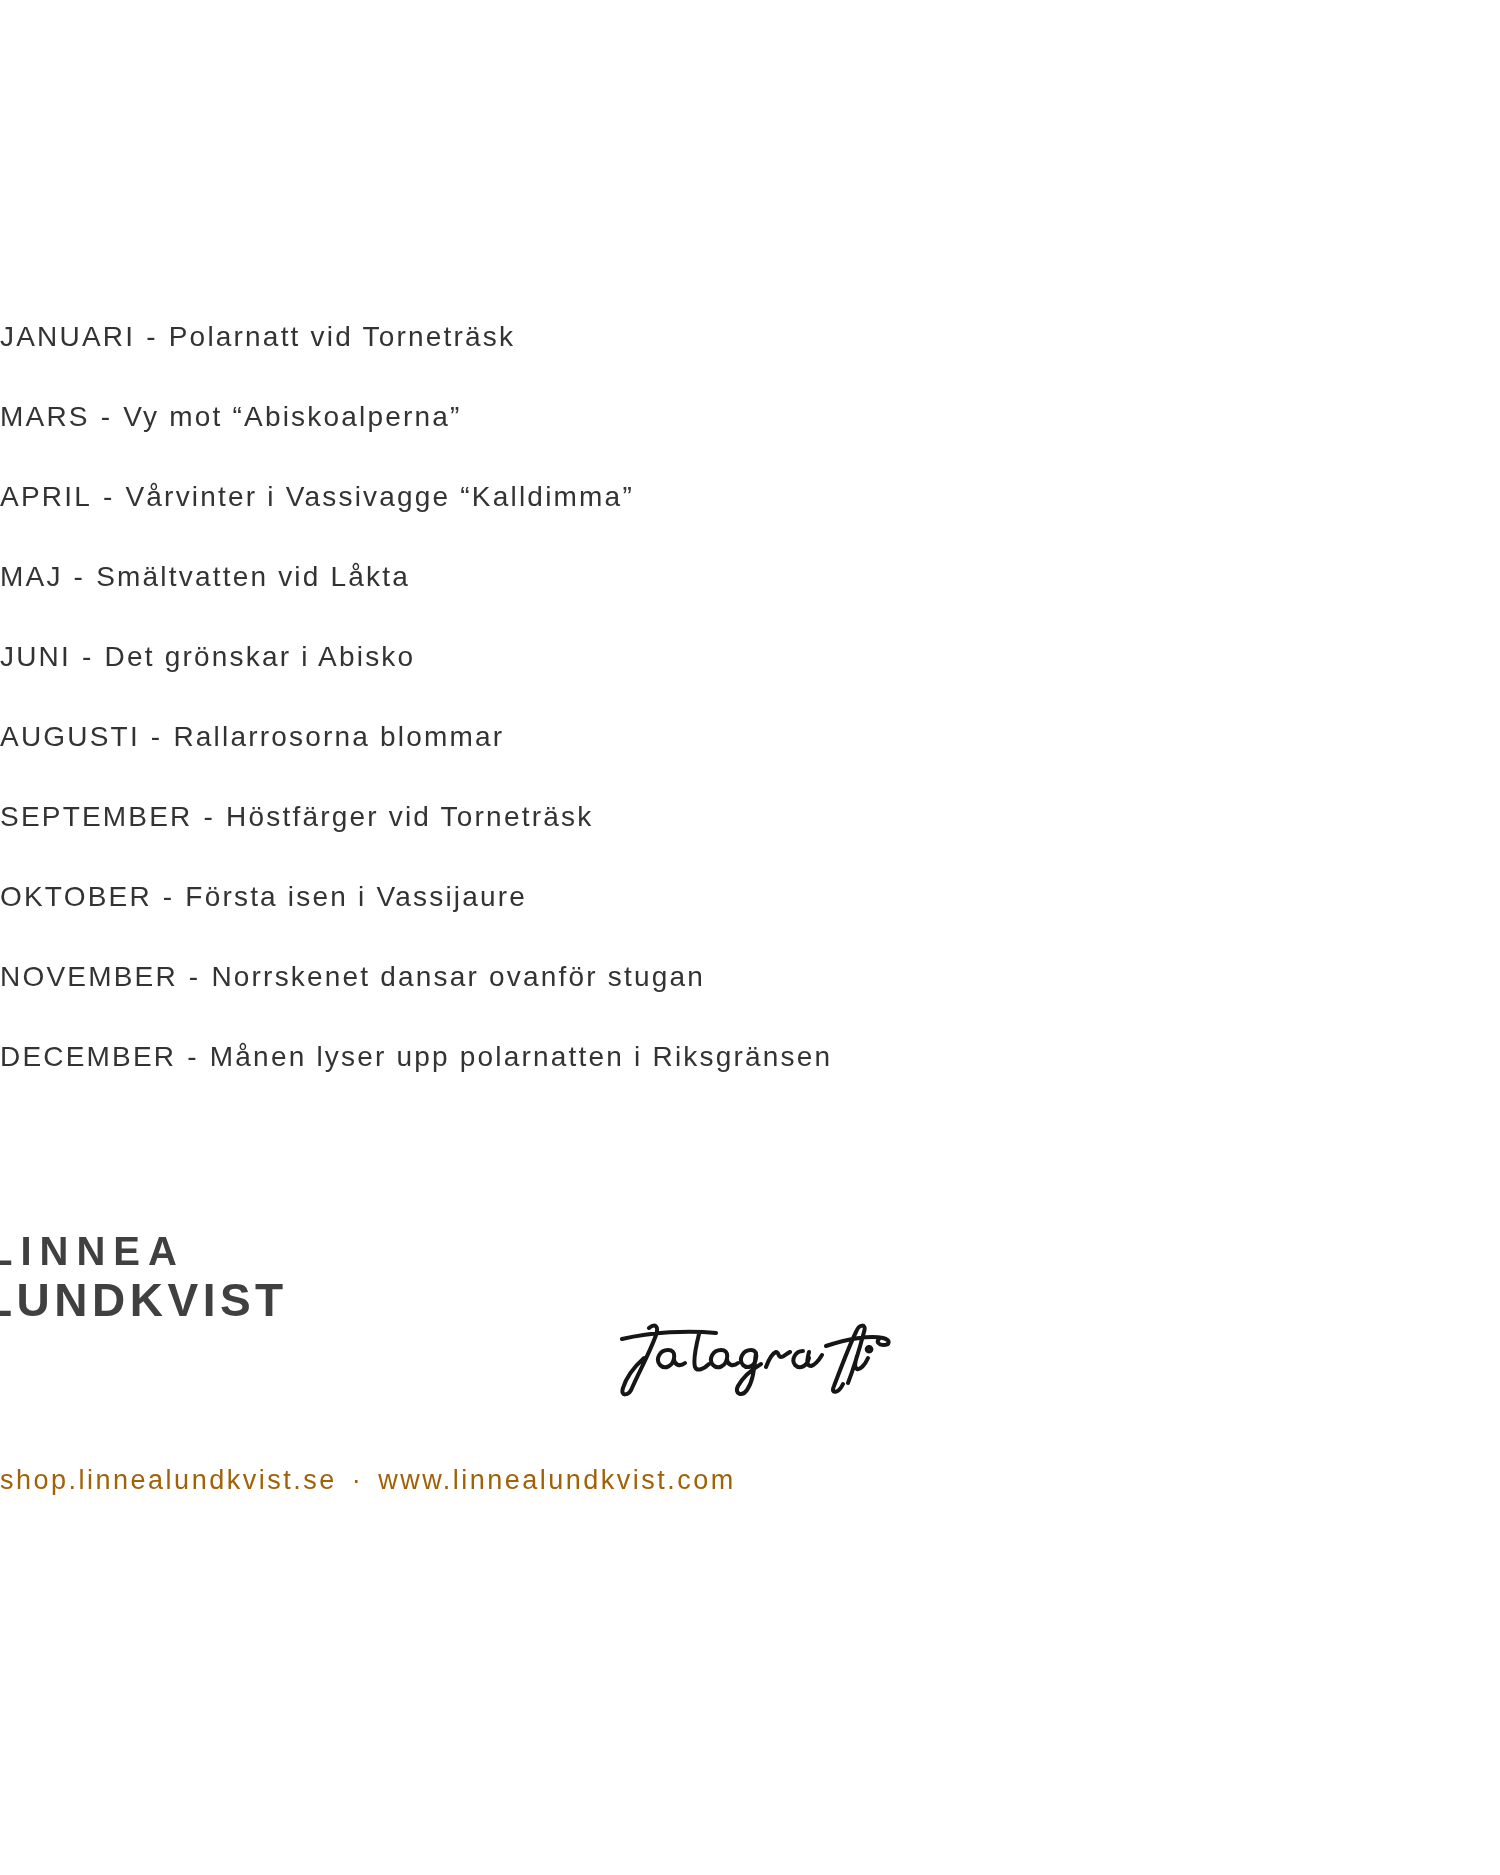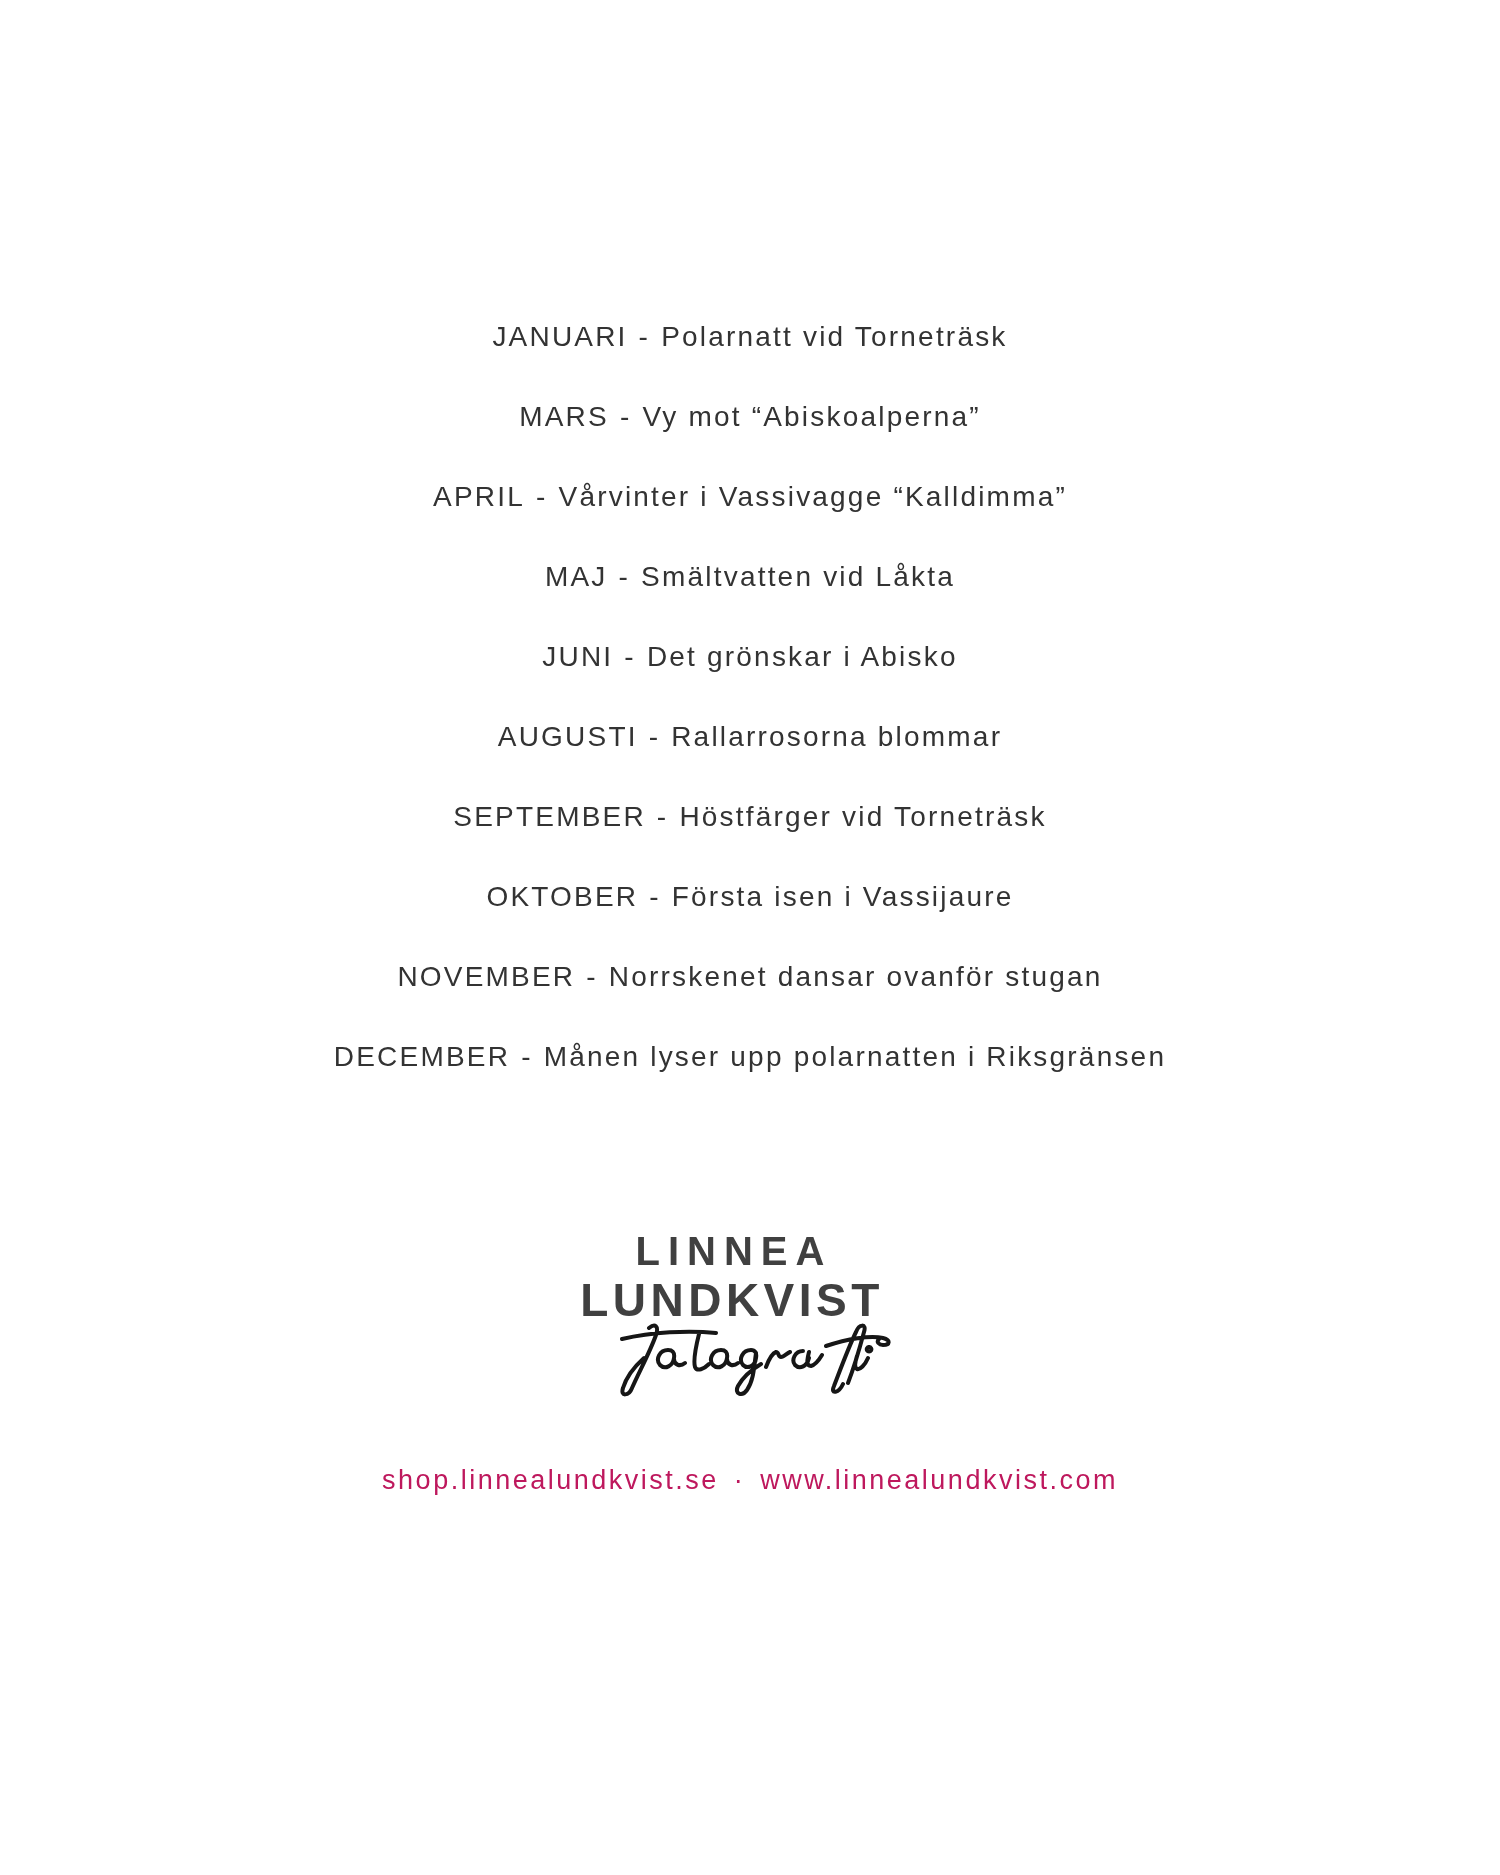--- a/index.html
+++ b/index.html
@@ -5,21 +5,21 @@
   html,body{margin:0;padding:0;}
   body{
     width:1500px;height:1875px;
     background:#ffffff;
     font-family:"Liberation Sans","DejaVu Sans",sans-serif;
     -webkit-font-smoothing:antialiased;
   }
   .page{
     position:relative;
     width:1500px;height:1875px;
-    text-align:center;
+    text-align:left;
     overflow:hidden;
   }
   
   .months{padding-top:297px;}
   .month-row{
     line-height:80px;
     font-size:28px;
     letter-spacing:2.2px;
     color:#333333;
     white-space:nowrap;
@@ -50,21 +50,21 @@
     stroke-width:4;
     stroke-linecap:round;
     stroke-linejoin:round;
   }
   
   .footer{
     margin-top:63px;
     font-size:27px;
     letter-spacing:2.5px;
     line-height:30px;
-    color:#be185d;
+    color:#a16207;
     white-space:nowrap;
   }
   .footer-sep{margin:0 15px;}
 </style>
 </head>
 <body>
 
 <main class="page">
 
   <section class="months">

